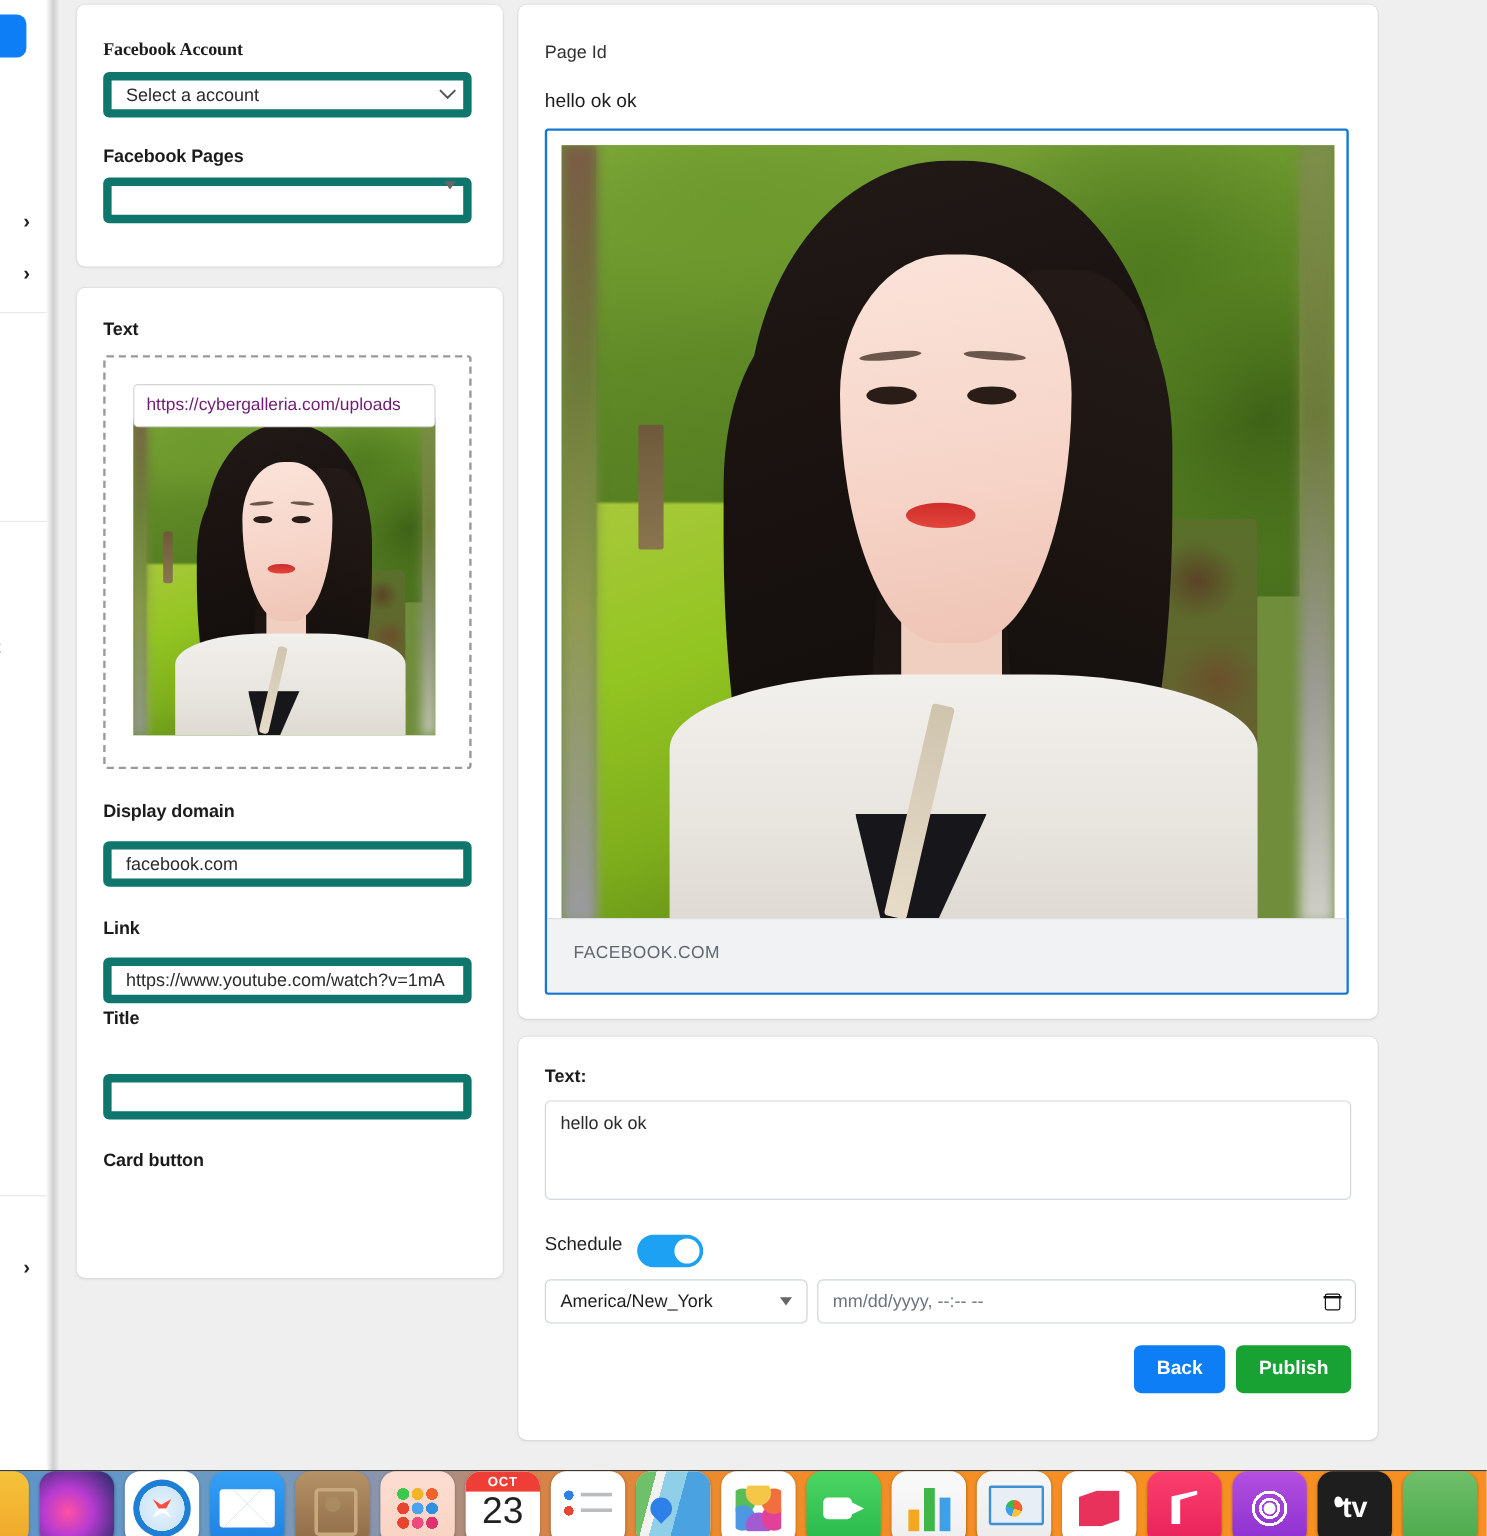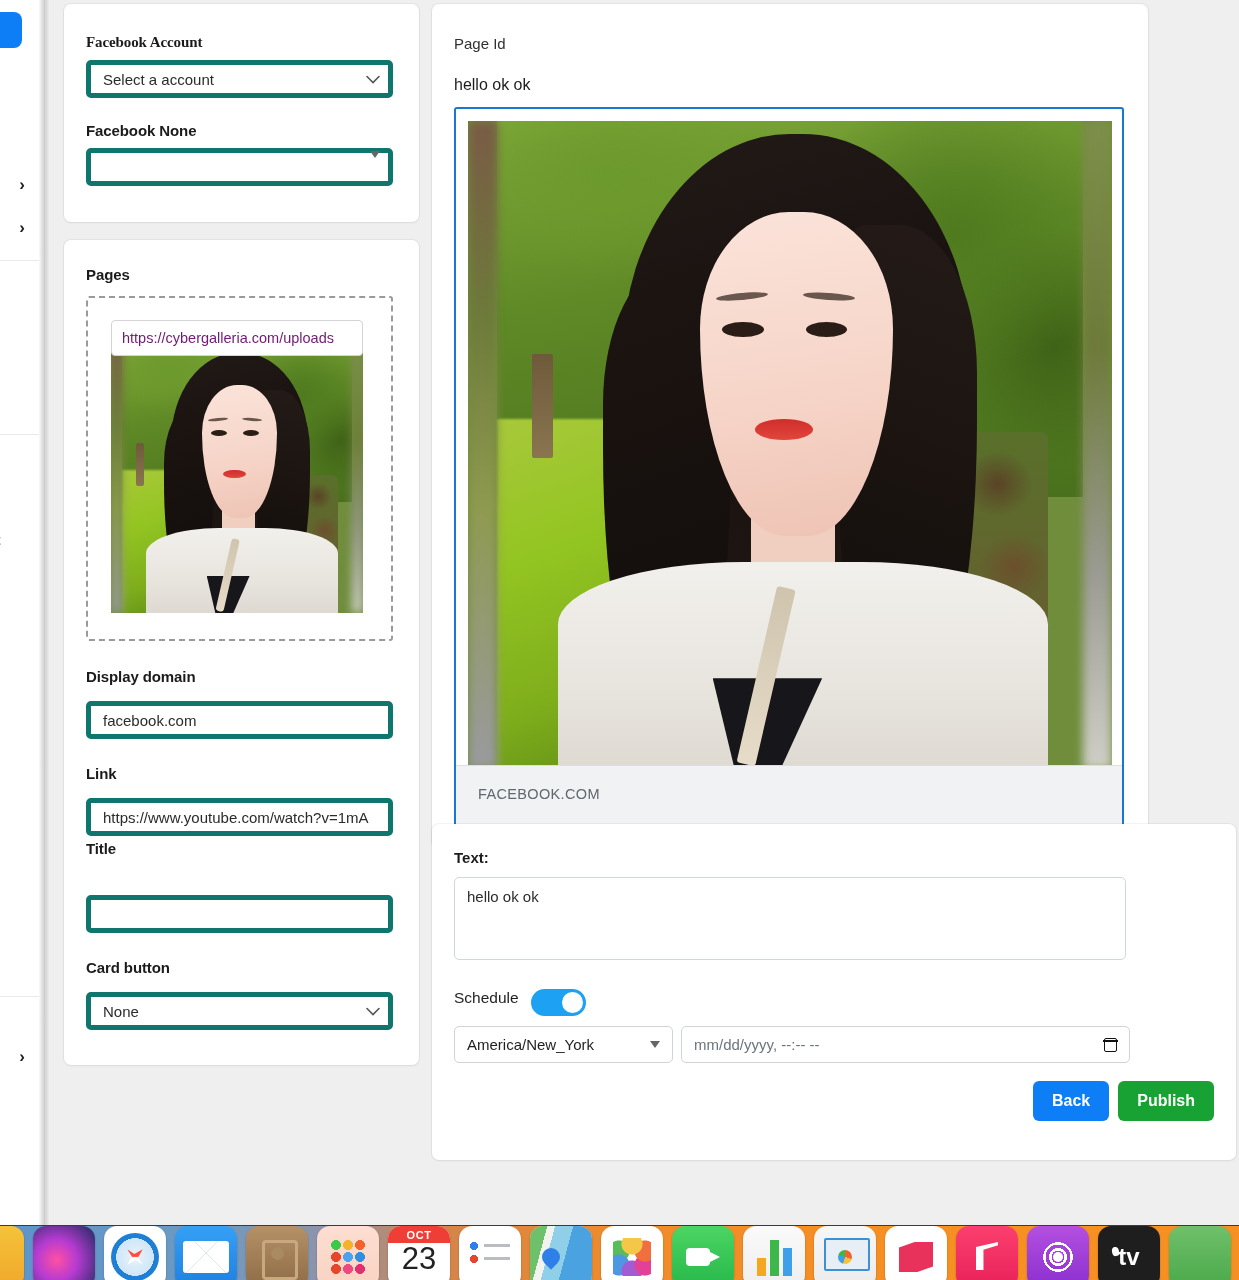--- a/index.html
+++ b/index.html
@@ -62,21 +62,21 @@
   
   #card-account { left: 14px; top: 4px; width: 355px; height: 218px; }
   #card-creative { left: 14px; top: 240px; width: 355px; height: 825px; }
 
   .field-label {
     font-size: 15px; font-weight: 700; color: #1b1b1b;
     letter-spacing: -0.1px;
   }
   .inp {
     width: 100%; height: 38px;
-    border: 5px solid #0f766e; border-radius: 5px;
+    border: 7px solid #0f766e; border-radius: 5px;
     background: #fff;
     font-family: "Liberation Sans", sans-serif;
     font-size: 15px; color: #2b2b2b;
     padding: 0 12px;
     outline: none;
   }
   .inp::placeholder { color: #6e6e6e; }
   .sel-wrap { position: relative; width: 100%; }
   .sel-chev {
     position: absolute; right: 13px; top: 50%;
@@ -236,21 +236,21 @@
   #preview-footer {
     position: absolute; left: 0; right: 0; bottom: 0; height: 62px;
     background: #f1f2f4;
     border-top: 1px solid #dddfe2;
   }
   #preview-domain {
     position: absolute; left: 22px; top: 20px;
     font-size: 14.5px; color: #606770; letter-spacing: .35px;
   }
 
-  #card-text { left: 382px; top: 824px; width: 804px; height: 336px; }
+  #card-text { left: 382px; top: 864px; width: 716px; height: 336px; }
   #text-label { position: absolute; left: 22px; top: 25px; font-size: 15px; font-weight: 700; color: #1b1b1b; }
   #text-area {
     position: absolute; left: 22px; top: 53px;
     width: 672px; height: 83px;
     border: 1px solid #cfd6dd; border-radius: 5px;
     font-family: "Liberation Sans", sans-serif;
     font-size: 15px; color: #2b2b2b;
     padding: 10px 12px; resize: none; outline: none;
   }
   #schedule-row { position: absolute; left: 22px; top: 165px; display: flex; align-items: flex-start; gap: 12px; }
@@ -498,33 +498,33 @@
 
     <div class="sel-wrap" style="position:absolute;left:22px;top:56px;width:307px;">
       <input class="inp" id="facebook-account-select" readonly="" value="Select a account" style="">
       <span class="sel-chev">
         <svg width="14" height="9" viewBox="0 0 14 9">
             <path d="M1 1.5L7 7.5L13 1.5" stroke="#555" stroke-width="1.6" fill="none" stroke-linecap="round"></path>
           </svg>
       </span>
     </div>
 
-    <div style="position:absolute;left:22px;top:118px;" class="field-label">Facebook None</div>
+    <div style="position:absolute;left:22px;top:118px;" class="field-label">Facebook Pages</div>
 
     <div class="sel-wrap" style="position:absolute;left:22px;top:144px;width:307px;">
       <input class="inp" id="facebook-pages-select" readonly="" value="" style="">
       <span class="sel-chev">
         <span class="tri-down"></span>
       </span>
     </div>
   </div>
 
   <div class="card" id="card-creative">
 
-    <div style="position:absolute;left:22px;top:26px;" class="field-label">Pages</div>
+    <div style="position:absolute;left:22px;top:26px;" class="field-label">Text</div>
 
     <div class="dropzone" style="position:absolute;left:22px;top:56px;width:307px;height:345px;">
       <input class="thumb-url-inp" id="image-url-input" value="https://cybergalleria.com/uploads" style="">
       <div class="thumb-photo">
         <div class="photo" style="width:100%;height:100%;">
           <div class="ph-foliage"></div>
           <div class="ph-grass"></div>
           <div class="ph-trunk"></div>
           <div class="ph-trunk2"></div>
           <div class="ph-side-l"></div>
@@ -555,28 +555,20 @@
     <div style="position:absolute;left:22px;top:558px;width:307px;">
       <input class="inp" id="link-input" value="https://www.youtube.com/watch?v=1mA" style="">
     </div>
 
     <div style="position:absolute;left:22px;top:600px;" class="field-label">Title</div>
     <div style="position:absolute;left:22px;top:655px;width:307px;">
       <input class="inp" id="title-input" value="" style="">
     </div>
 
     <div style="position:absolute;left:22px;top:719px;" class="field-label">Card button</div>
-    <div class="sel-wrap" style="position:absolute;left:22px;top:752px;width:307px;">
-      <input class="inp" id="card-button-select" readonly="" value="None" style="">
-      <span class="sel-chev">
-        <svg width="14" height="9" viewBox="0 0 14 9">
-            <path d="M1 1.5L7 7.5L13 1.5" stroke="#555" stroke-width="1.6" fill="none" stroke-linecap="round"></path>
-          </svg>
-      </span>
-    </div>
   </div>
 
   <div class="card" id="card-preview">
     <div id="page-id-label">Page Id</div>
     <div id="page-id-value">hello ok ok</div>
 
     <div id="preview-frame">
       <div id="preview-photo">
         <div class="photo" style="width:100%;height:100%;">
           <div class="ph-foliage"></div>

